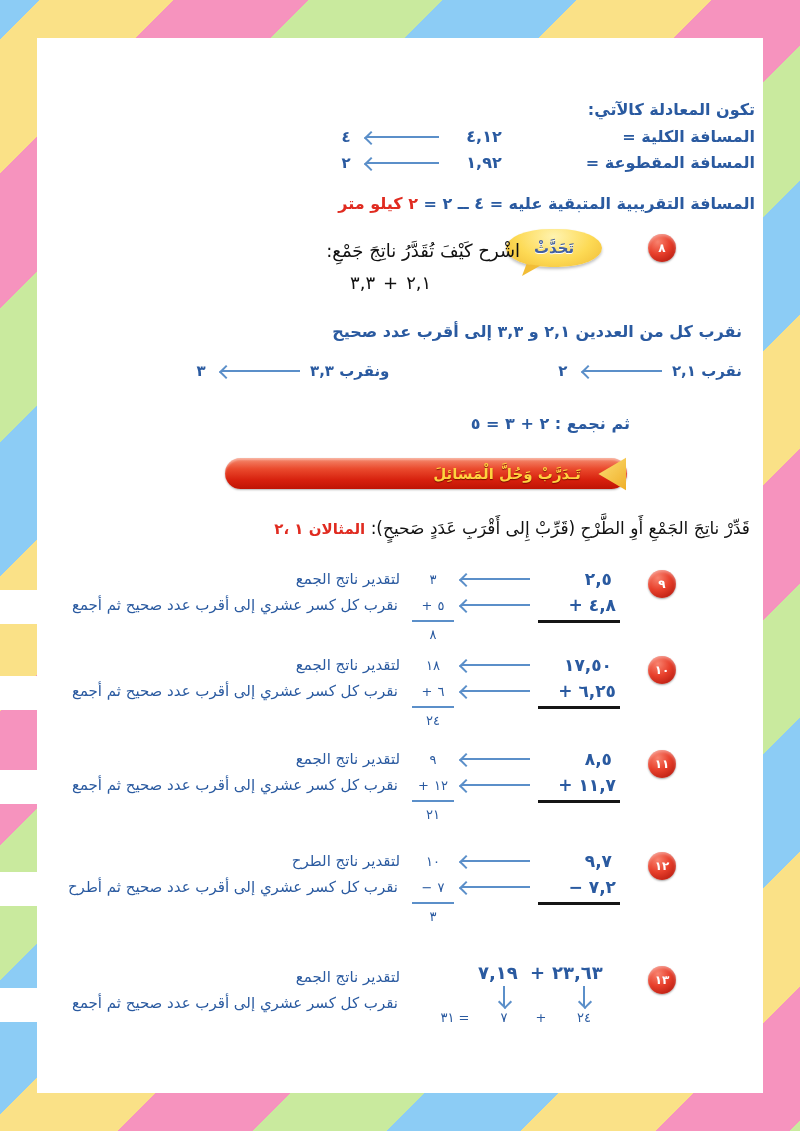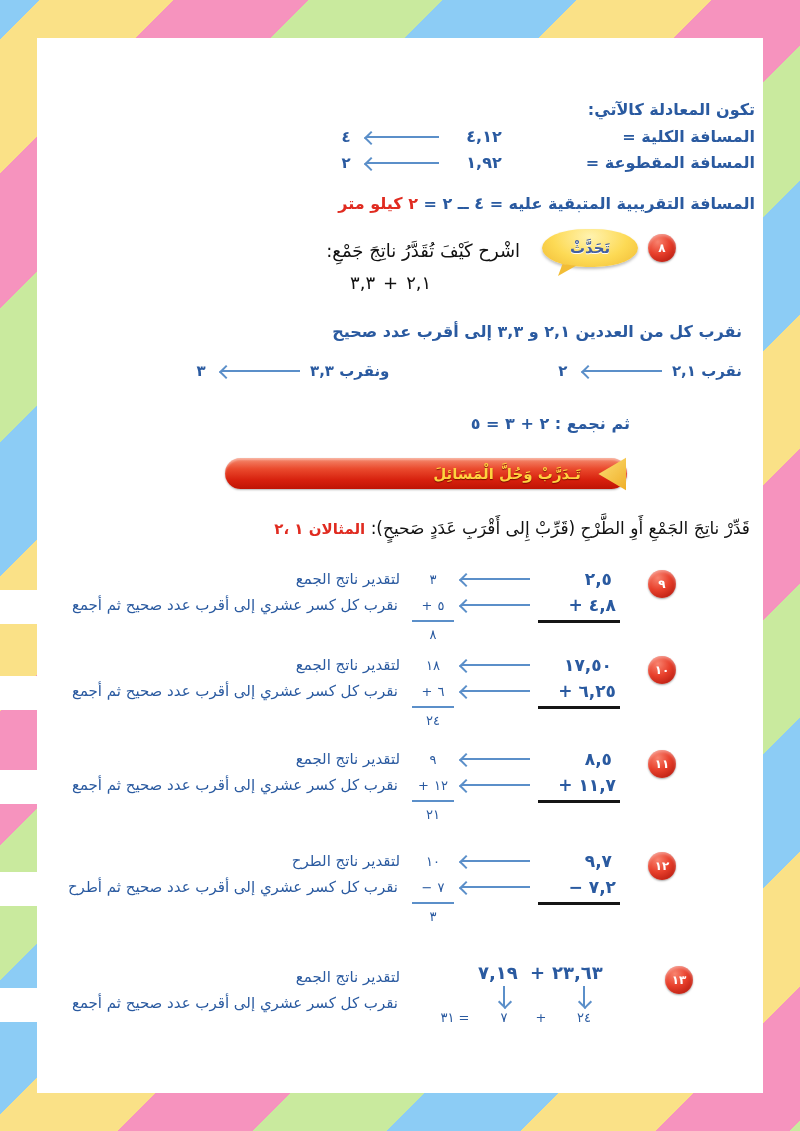--- a/index.html
+++ b/index.html
@@ -107,21 +107,21 @@
   <div class="h-label">المسافة المقطوعة =</div>
 </div>
 
 <div class="abs rtl bold" style="top:194px;right:45px;font-size:16px;">
   <span class="blue">المسافة التقريبية المتبقية عليه = ٤ ــ ٢ = </span><span class="redtxt">٢ كيلو متر</span>
 </div>
 
 <div class="abs qnum" style="left:648px;top:234px;">
   <span>٨</span>
 </div>
-<div class="abs bubble" style="left:542px;top:229px;">
+<div class="abs bubble" style="left:506px;top:229px;">
   <span>تَحَدَّثْ</span>
 </div>
 <div class="abs rtl" style="top:240px;right:280px;font-size:18px;color:#111;">اشْرح كَيْفَ تُقَدَّرُ ناتِجَ جَمْعِ:</div>
 <div class="abs" style="top:272px;left:350px;display:flex;gap:8px;font-size:18px;color:#111;direction:ltr;">
   <span>٣,٣</span>
   <span>+</span>
   <span>٢,١</span>
 </div>
 
 <div class="abs rtl blue bold" style="top:322px;right:58px;font-size:16px;">نقرب كل من العددين ٢,١ و ٣,٣ إلى أقرب عدد صحيح</div>
@@ -256,21 +256,21 @@
     </div>
     <div class="cell smres">٣</div>
   </div>
   <div class="abs desc" style="left:0;width:400px;top:2px;">
     <div class="l1">لتقدير ناتج الطرح</div>
     <div class="l2"><span>نقرب كل كسر عشري إلى أقرب عدد صحيح ثم أطرح</span></div>
   </div>
 </div>
 
 <div class="abs p13" style="top:962px;left:0;width:800px;height:100px;">
-  <div class="abs qnum" style="left:665px;top:4px;">
+  <div class="abs qnum" style="left:648px;top:4px;">
     <span>١٣</span>
   </div>
   <div class="abs p13grid" style="left:432px;top:0;">
     <div></div>
     <div class="expr">٧,١٩</div>
     <div class="expr">+</div>
     <div class="expr">٢٣,٦٣</div>
     <div></div>
     <div style="padding-top:3px;">
         <div class="varrow"></div>

